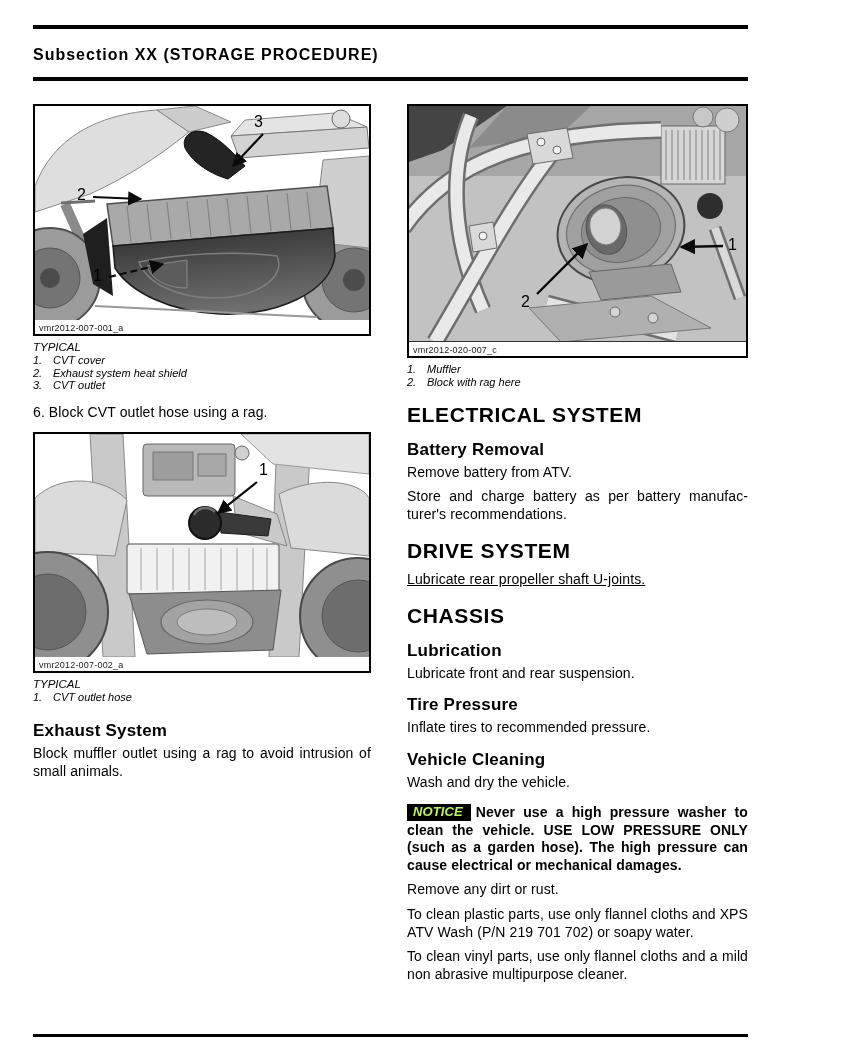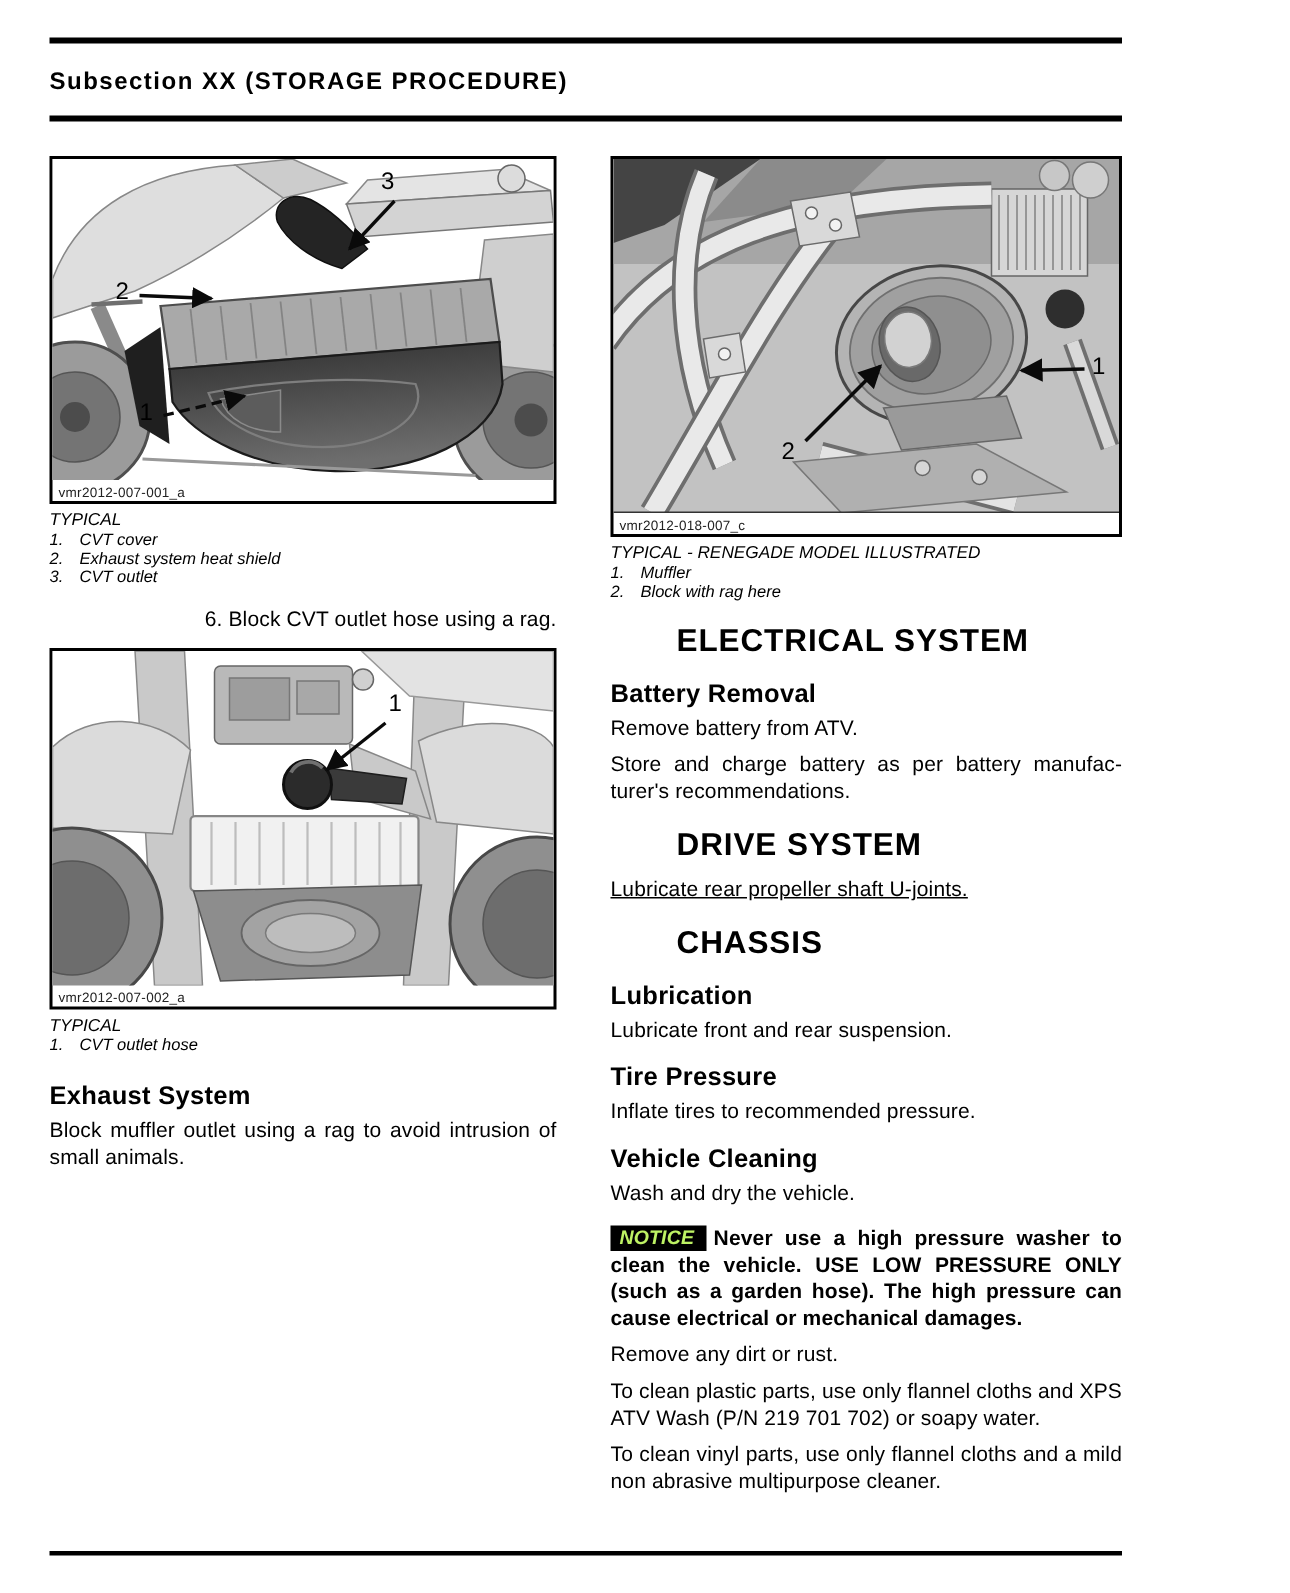--- a/index.html
+++ b/index.html
@@ -38,22 +38,22 @@
     font-family:"Liberation Sans",sans-serif;
   }
 
   
   .cap { margin-top:5px; font-style:italic; }
   .cap-title { font-size:11.5px; font-weight:400; line-height:13px; }
   .cap-item { display:flex; font-size:11px; line-height:12.5px; }
   .cap-num { width:20px; flex:0 0 20px; }
 
   
-  .step { margin-top:12px; font-size:14px; letter-spacing:.1px;text-align:right; }
-  .h1 { margin-top:16px; font-size:21px; font-weight:700; letter-spacing:.6px; line-height:1.08;margin-left:44px; }
+  .step { margin-top:12px; font-size:14px; letter-spacing:.1px; }
+  .h1 { margin-top:16px; font-size:21px; font-weight:700; letter-spacing:.6px; line-height:1.08; }
   .h2 { margin-top:13px; font-size:17px; font-weight:700; letter-spacing:.2px; line-height:1.12; }
   p.body {
     margin-top:7px; font-size:14px; line-height:1.26; letter-spacing:.1px;
     text-align:justify; hyphens:manual; -webkit-hyphens:manual;
   }
   p.body.first { margin-top:5px; }
   p.notice-p { margin-top:12px; font-weight:700; }
   .notice-badge {
     display:inline-block; background:#000; color:#bef264;
     font-style:italic; font-weight:700; font-size:13px; line-height:16px;
@@ -280,25 +280,24 @@
         <path d="M180,166 L262,158 L272,186 L192,194 Z" fill="#9a9a9a" stroke="#666" stroke-width="1"></path>
         <circle cx="206" cy="206" r="5" fill="#d6d6d6" stroke="#666"></circle>
         <circle cx="244" cy="212" r="5" fill="#d6d6d6" stroke="#666"></circle>
 
         <path d="M314,140 L272,141" stroke="#0a0a0a" stroke-width="2.4" marker-end="url(#arw)"></path>
         <path d="M128,188 L178,138" stroke="#0a0a0a" stroke-width="2.4" marker-end="url(#arw)"></path>
       </svg>
       <div class="fig3-sep"></div>
       <span class="callout" style="left:319px; top:131px;">1</span>
       <span class="callout" style="left:112px; top:188px;">2</span>
-      <span class="wm">vmr2012-018-007_c</span>
+      <span class="wm">vmr2012-020-007_c</span>
     </figure>
 
     <figcaption class="cap">
-      <div class="cap-title">TYPICAL - RENEGADE MODEL ILLUSTRATED</div>
       <div class="cap-item">
         <span class="cap-num">1.</span>
         <span>Muffler</span>
       </div>
       <div class="cap-item">
         <span class="cap-num">2.</span>
         <span>Block with rag here</span>
       </div>
     </figcaption>
 

